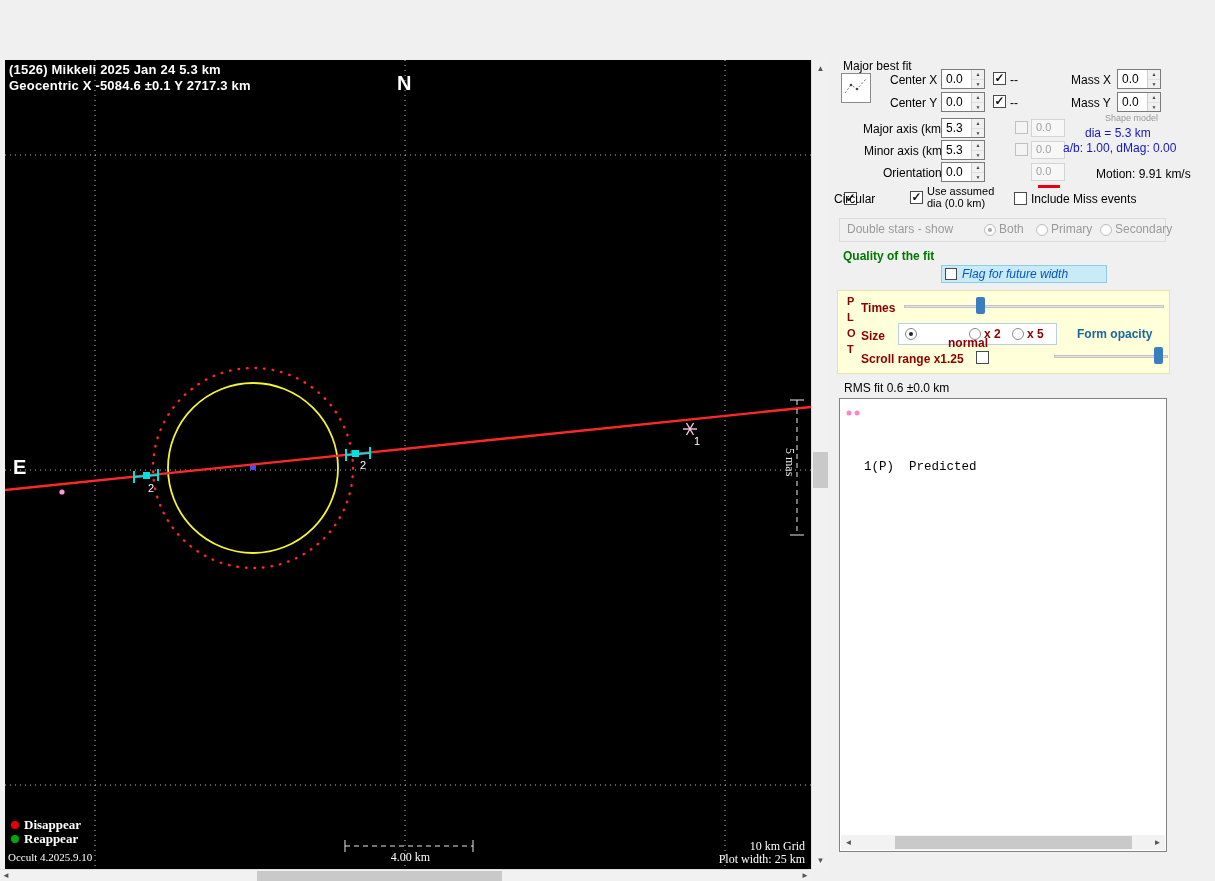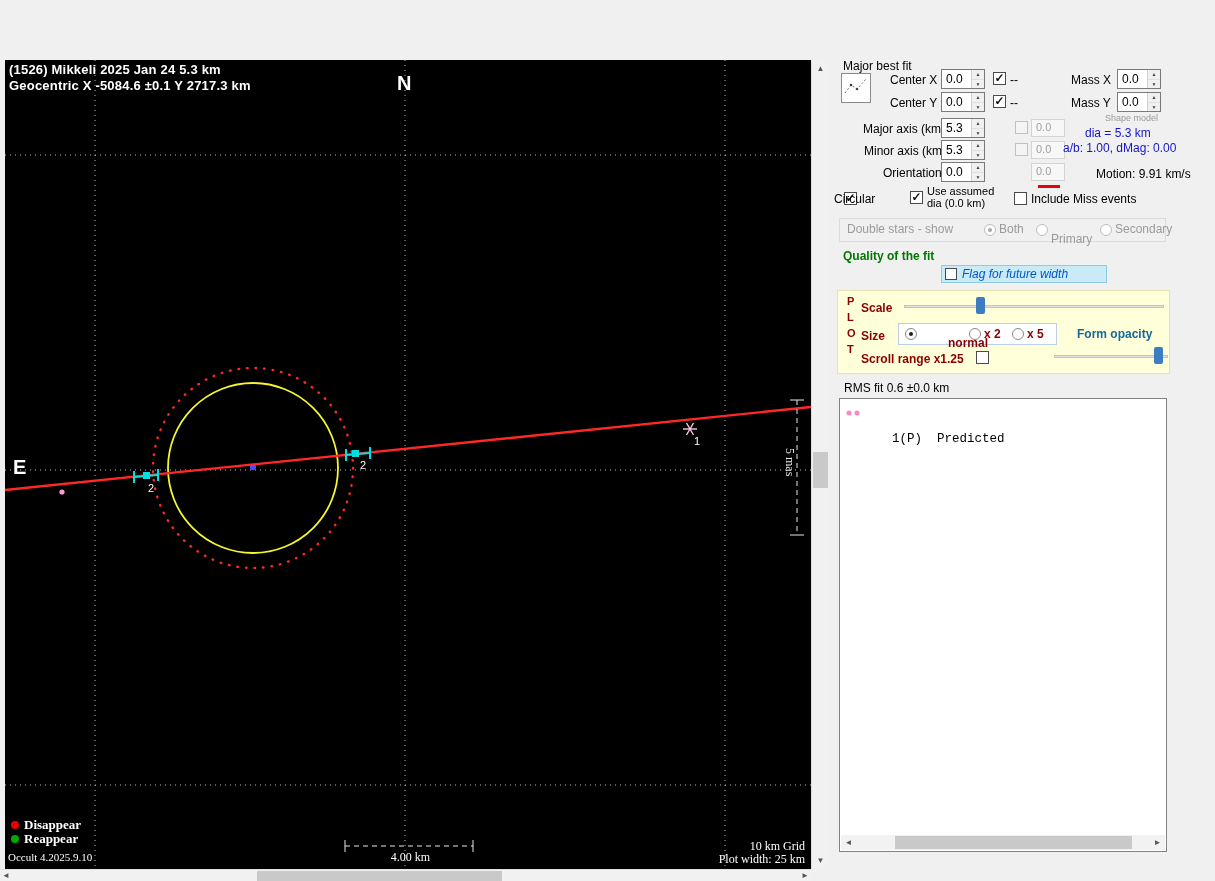--- a/index.html
+++ b/index.html
@@ -273,36 +273,36 @@
   <div class="lbl" style="left:927px;top:185px;font-size:11px;">Use assumed</div>
   <div class="lbl" style="left:927px;top:197px;font-size:11px;">dia (0.0 km)</div>
   <div class="cb" style="left:1014px;top:192px;"></div>
   <div class="lbl" style="left:1031px;top:192px;">Include Miss events</div>
 
   <div class="groupbox" style="left:839px;top:218px;width:327px;height:24px;"></div>
   <div class="lbl gray" style="left:847px;top:222px;">Double stars - show</div>
   <div class="radio dis sel" style="left:984px;top:224px;"></div>
   <div class="lbl gray" style="left:999px;top:222px;">Both</div>
   <div class="radio dis" style="left:1036px;top:224px;"></div>
-  <div class="lbl gray" style="left:1051px;top:232px;text-align:right;">Primary</div>
+  <div class="lbl gray" style="left:1051px;top:222px;text-align:right;">Primary</div>
   <div class="radio dis" style="left:1100px;top:224px;"></div>
   <div class="lbl gray" style="left:1115px;top:222px;">Secondary</div>
 
   <div class="lbl green" style="left:843px;top:249px;">Quality of the fit</div>
   <div class="flagbox">
     <div class="cb" style="left:3px;top:2px;width:12px;height:12px;"></div>
     <div class="flag-lbl">Flag for future width</div>
   </div>
 
   <div class="yellow-panel">
     <div class="lbl maroon" style="left:9px;top:4px;font-size:11px;font-weight:bold;">P</div>
     <div class="lbl maroon" style="left:9px;top:20px;font-size:11px;font-weight:bold;">L</div>
     <div class="lbl maroon" style="left:9px;top:36px;font-size:11px;font-weight:bold;">O</div>
     <div class="lbl maroon" style="left:9px;top:52px;font-size:11px;font-weight:bold;">T</div>
-    <div class="lbl maroon" style="left:23px;top:10px;font-weight:bold;">Scale</div>
+    <div class="lbl maroon" style="left:23px;top:10px;font-weight:bold;">Times</div>
     <div class="slider" style="left:66px;top:6px;width:260px;height:18px;">
       <div class="track"></div>
       <div class="thumb" style="left:72px;"></div>
     </div>
     <div class="lbl maroon" style="left:23px;top:38px;font-weight:bold;">Size</div>
     <div class="sizegroup" style="left:60px;top:32px;">
       <div class="radio sel" style="left:6px;top:4px;"></div>
       <div class="lbl maroon" style="left:21px;top:12px;font-weight:bold;padding-left:28px;">normal</div>
       <div class="radio" style="left:70px;top:4px;"></div>
       <div class="lbl maroon" style="left:85px;top:3px;font-weight:bold;">x 2</div>
@@ -319,21 +319,21 @@
   </div>
 
   <div class="lbl" style="left:844px;top:381px;">RMS fit 0.6 ±0.0 km</div>
 
   <div class="listbox">
     <div class="obs-row" style="top:5px;">
       <svg class="abs" style="left:4px;top:4px;" width="30" height="10">
           <circle cx="5" cy="5" r="2.5" fill="#ff85c6"></circle>
           <circle cx="13" cy="5" r="2.5" fill="#ff85c6"></circle>
         </svg>
-      <span class="abs" style="left:52px;"><span class="obs-id">1(P)</span><span>Predicted</span></span>
+      <span class="abs" style="left:24px;margin-top:28px;"><span class="obs-id">1(P)</span><span>Predicted</span></span>
     </div>
     <div class="lb-hsb">
       <div class="sb-arrow" style="left:0;">◄</div>
       <div class="hsb-thumb" style="left:54px;width:237px;height:13px;"></div>
       <div class="sb-arrow" style="right:0;">►</div>
     </div>
   </div>
 
 </div>
 

